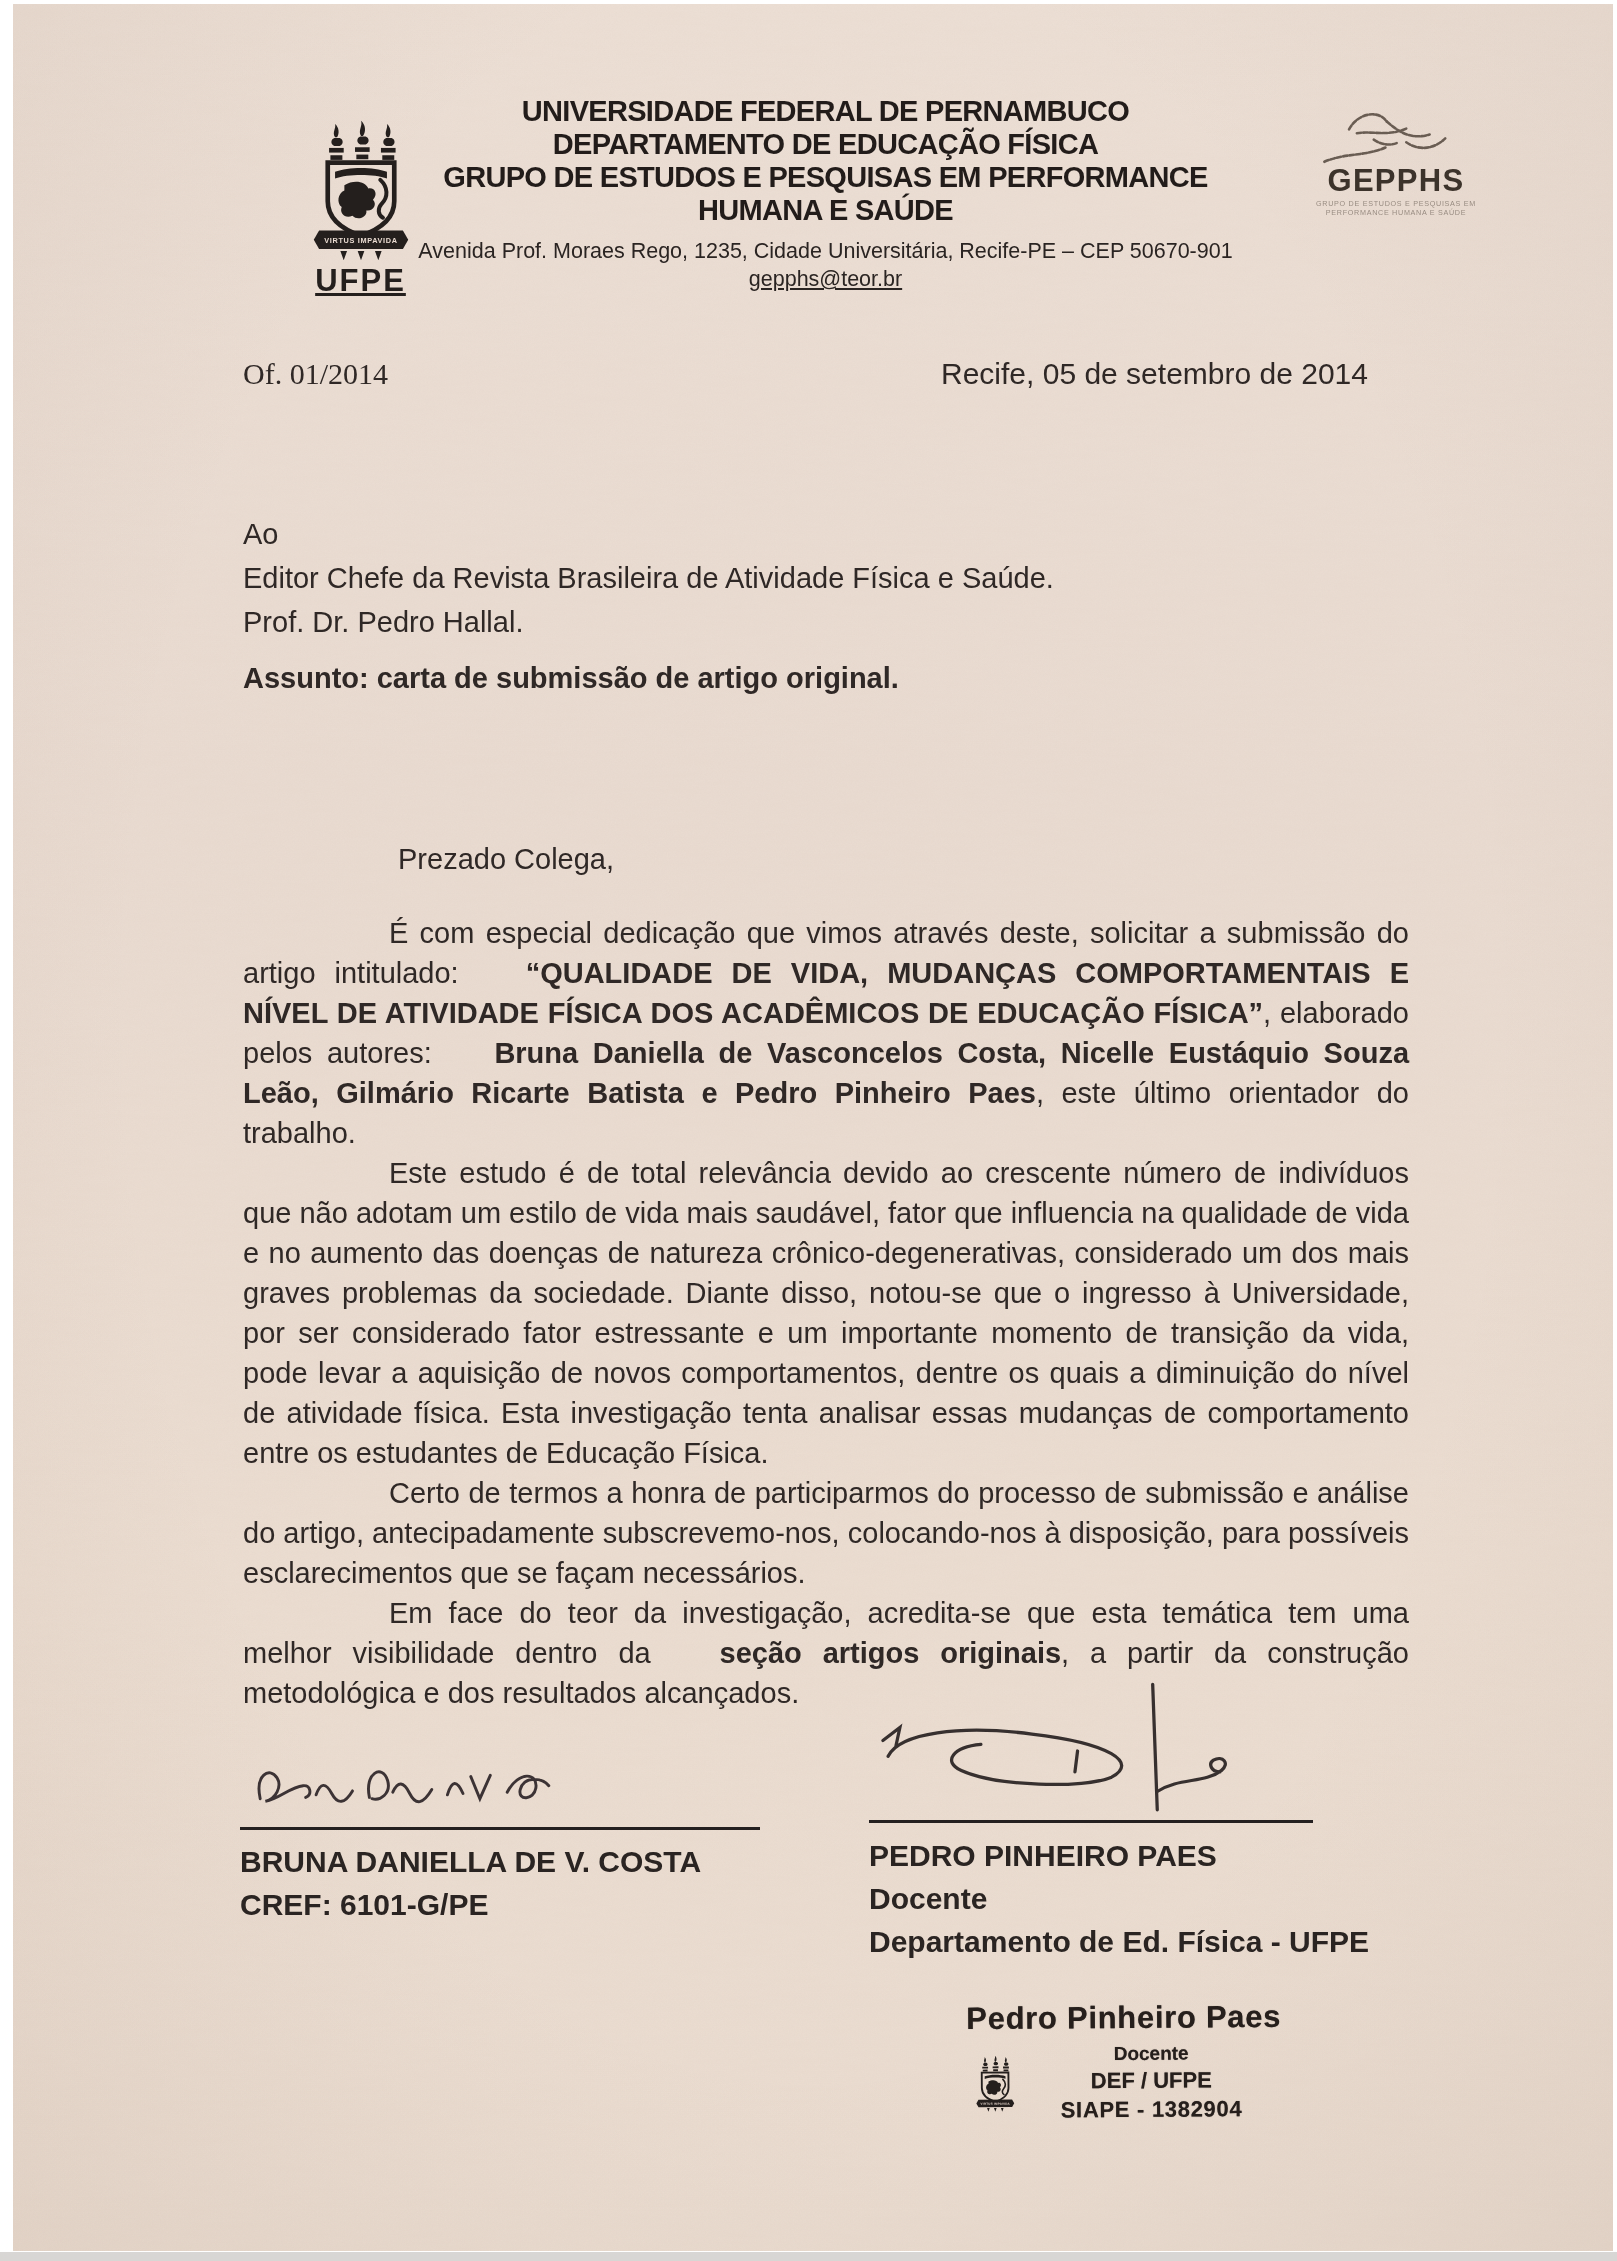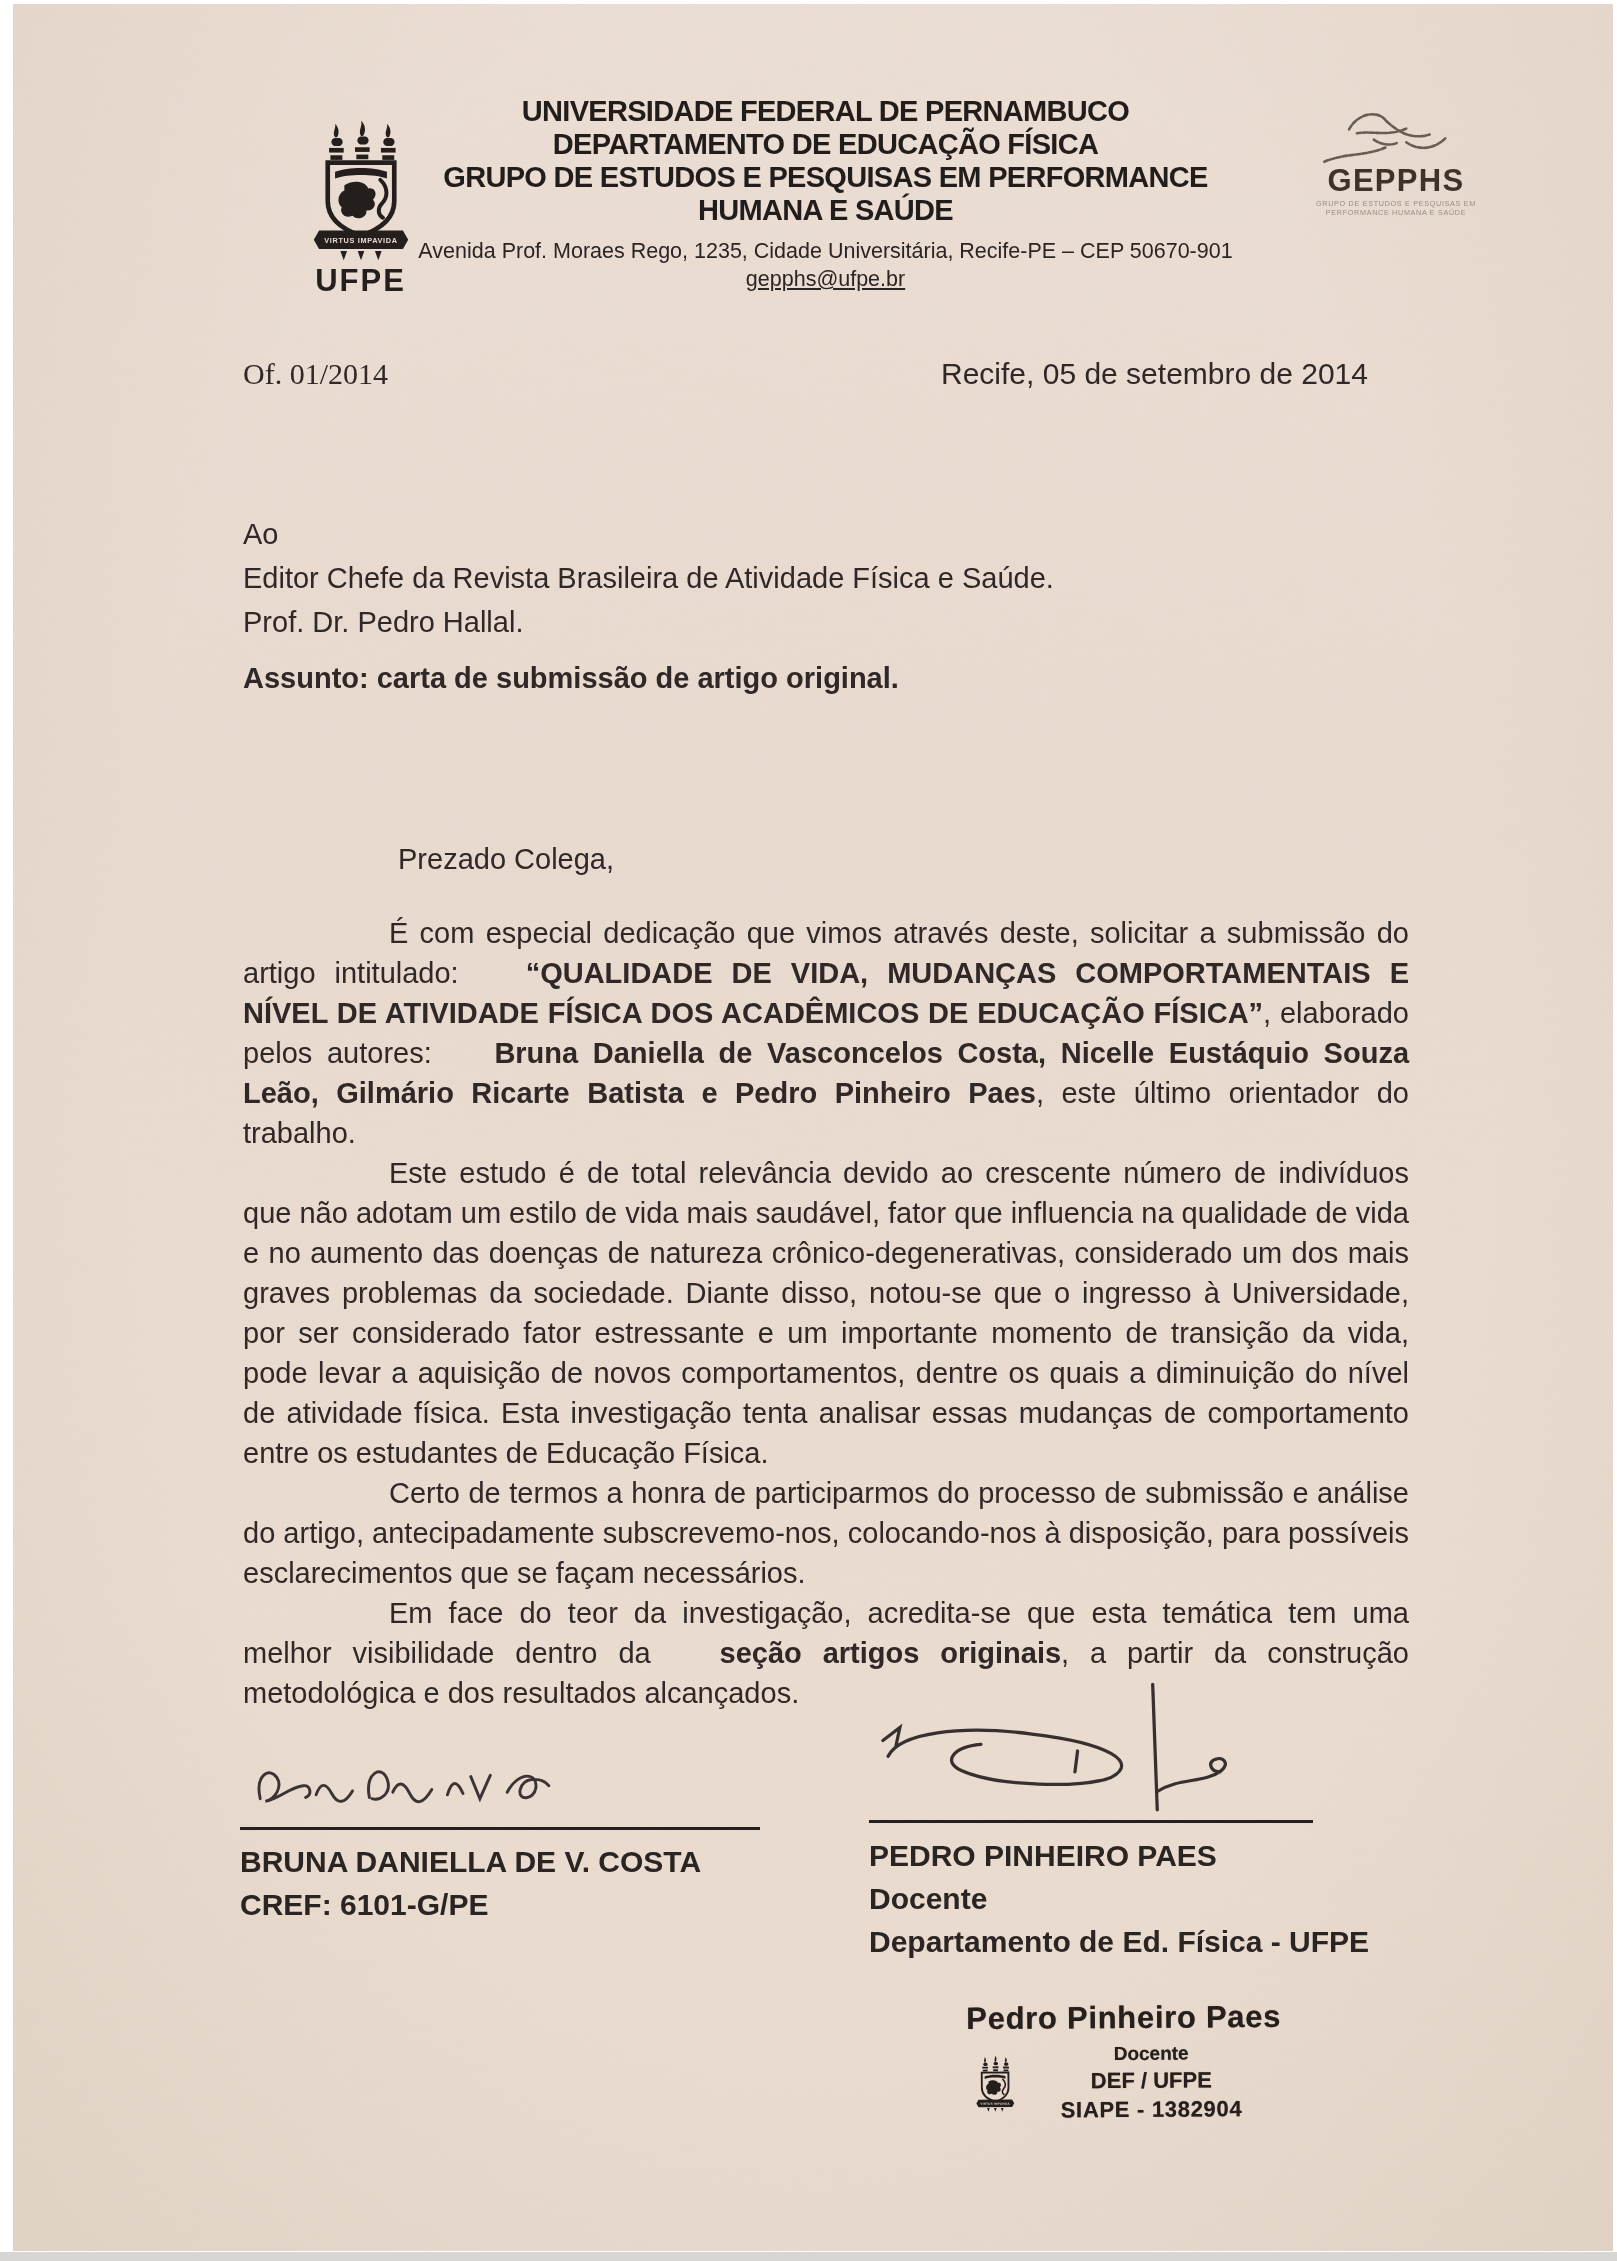--- a/index.html
+++ b/index.html
@@ -16,21 +16,21 @@
     background:linear-gradient(180deg,#ecdfd5 0%,#e9dbd1 35%,#ebddd1 70%,#eadcd0 100%);
     overflow:hidden;color:#2f2826;
   }
   .grain{position:absolute;inset:0;width:100%;height:100%;opacity:.55;pointer-events:none;}
   .vignette{position:absolute;inset:0;pointer-events:none;
     background:radial-gradient(ellipse at 50% 45%, rgba(255,255,255,0) 60%, rgba(120,90,70,.07) 100%);}
 
   
   .crest-block{position:absolute;left:266px;top:112px;width:163px;text-align:center;}
   .crest-block svg{display:block;margin:0 auto;}
-  .ufpe-label{margin-top:2.6px;font-size:31px;font-weight:bold;letter-spacing:2px;color:#241f1d;}
+  .ufpe-label{margin-top:2.6px;font-size:31px;font-weight:bold;letter-spacing:2px;color:#241f1d;text-decoration:underline;}
 
   .head-text{position:absolute;left:398px;top:91px;width:829px;text-align:center;color:#221c1a;}
   .head-line{font-size:29px;font-weight:bold;line-height:33px;letter-spacing:-0.7px;transform:scaleY(1.04);}
   .head-addr{font-size:21.5px;line-height:29px;margin-top:10px;color:#2a2422;}
   .head-mail{font-size:21.5px;line-height:26px;text-decoration:underline;color:#2a2422;}
 
   .gepphs-block{position:absolute;left:1285px;top:98px;width:196px;text-align:center;color:#44392f;}
   .gepphs-runner{display:block;margin:0 auto;opacity:.8;}
   .gepphs-word{font-size:31px;font-weight:bold;letter-spacing:1.3px;color:#3c332b;margin-top:-3.9px;}
   .gepphs-tag{font-size:7.2px;line-height:9.1px;letter-spacing:0.7px;opacity:.5;filter:blur(0.3px);}
@@ -126,21 +126,21 @@
       </svg>
       <div class="ufpe-label">UFPE</div>
     </div>
 
     <div class="head-text">
       <div class="head-line">UNIVERSIDADE FEDERAL DE PERNAMBUCO</div>
       <div class="head-line">DEPARTAMENTO DE EDUCAÇÃO FÍSICA</div>
       <div class="head-line">GRUPO DE ESTUDOS E PESQUISAS EM PERFORMANCE</div>
       <div class="head-line">HUMANA E SAÚDE</div>
       <div class="head-addr">Avenida Prof. Moraes Rego, 1235, Cidade Universitária, Recife-PE – CEP 50670-901</div>
-      <div class="head-mail">gepphs@ufpe.br</div>
+      <div class="head-mail">gepphs@teor.br</div>
     </div>
 
     <div class="gepphs-block">
       <svg class="gepphs-runner" width="163" height="65" viewBox="0 0 250 100">
         <g fill="none" stroke="#4a3e34" stroke-width="4" stroke-linecap="round" stroke-dasharray="7 3">
           <path d="M52,42 C66,16 98,12 110,30"></path>
           <path d="M64,48 C88,44 112,54 142,40"></path>
           <path d="M110,30 C130,48 150,58 176,50"></path>
           <path d="M140,62 C160,76 184,72 200,56"></path>
           <path d="M14,92 C46,78 76,84 108,70"></path>

